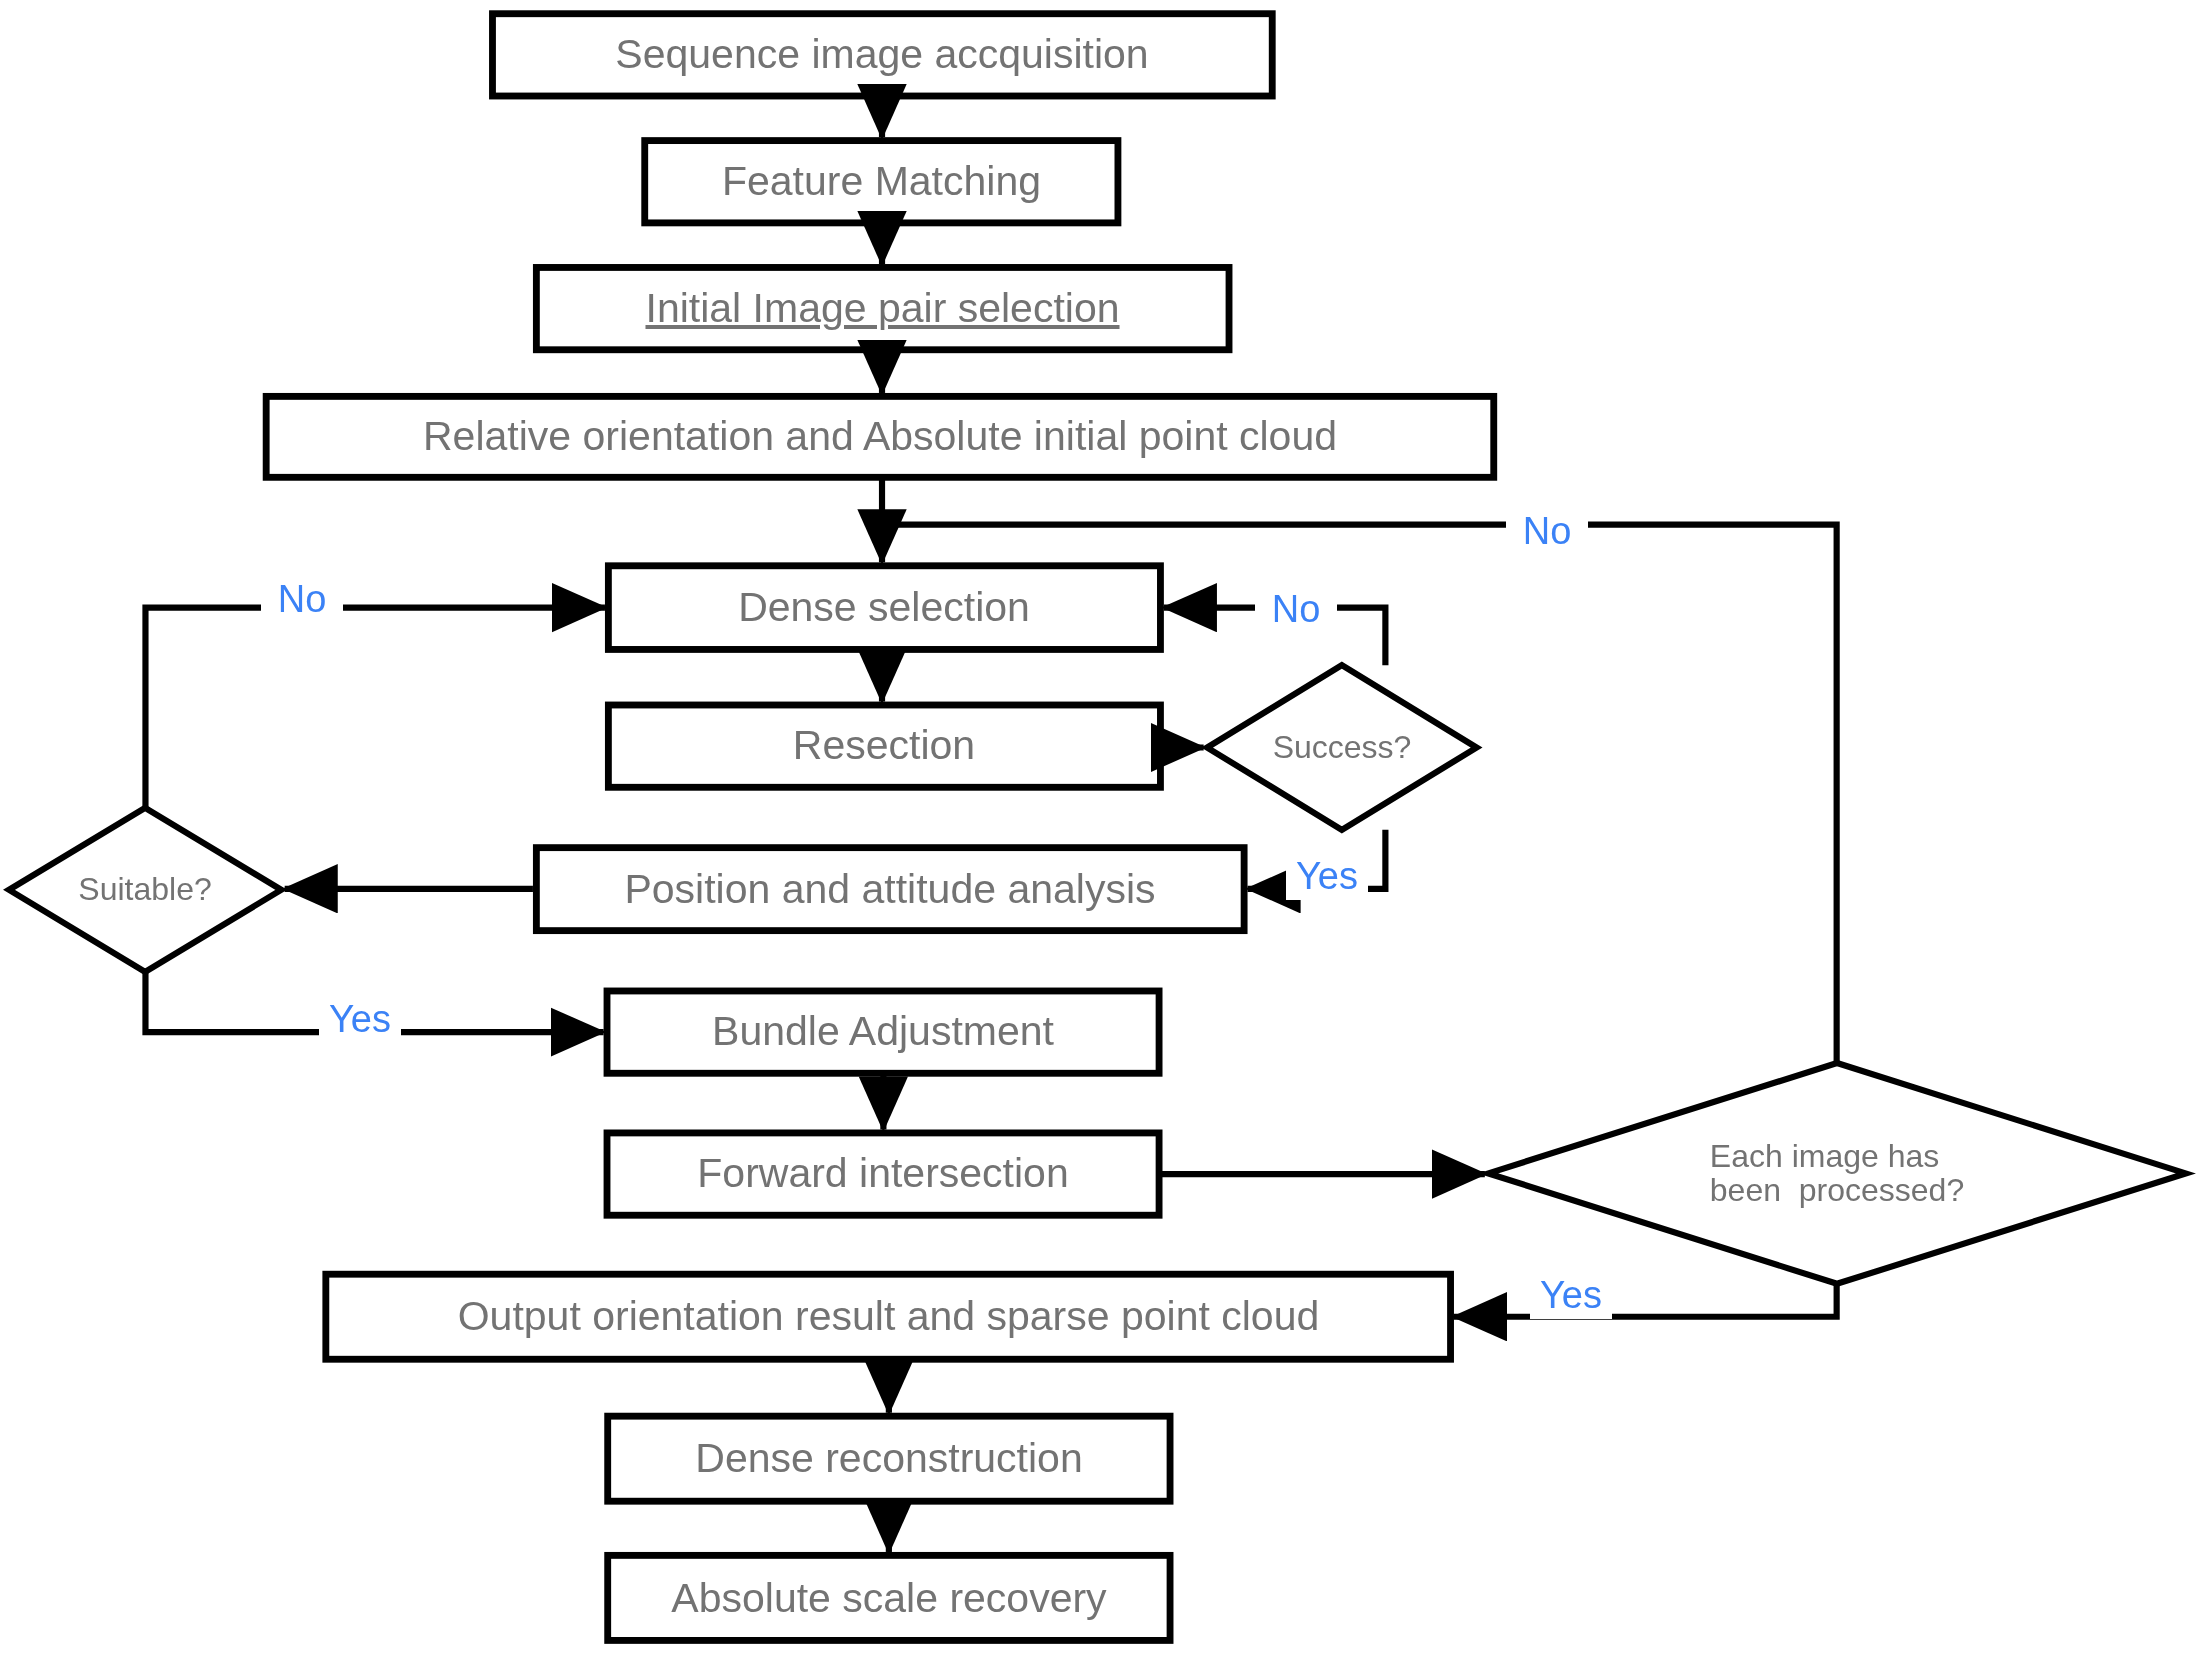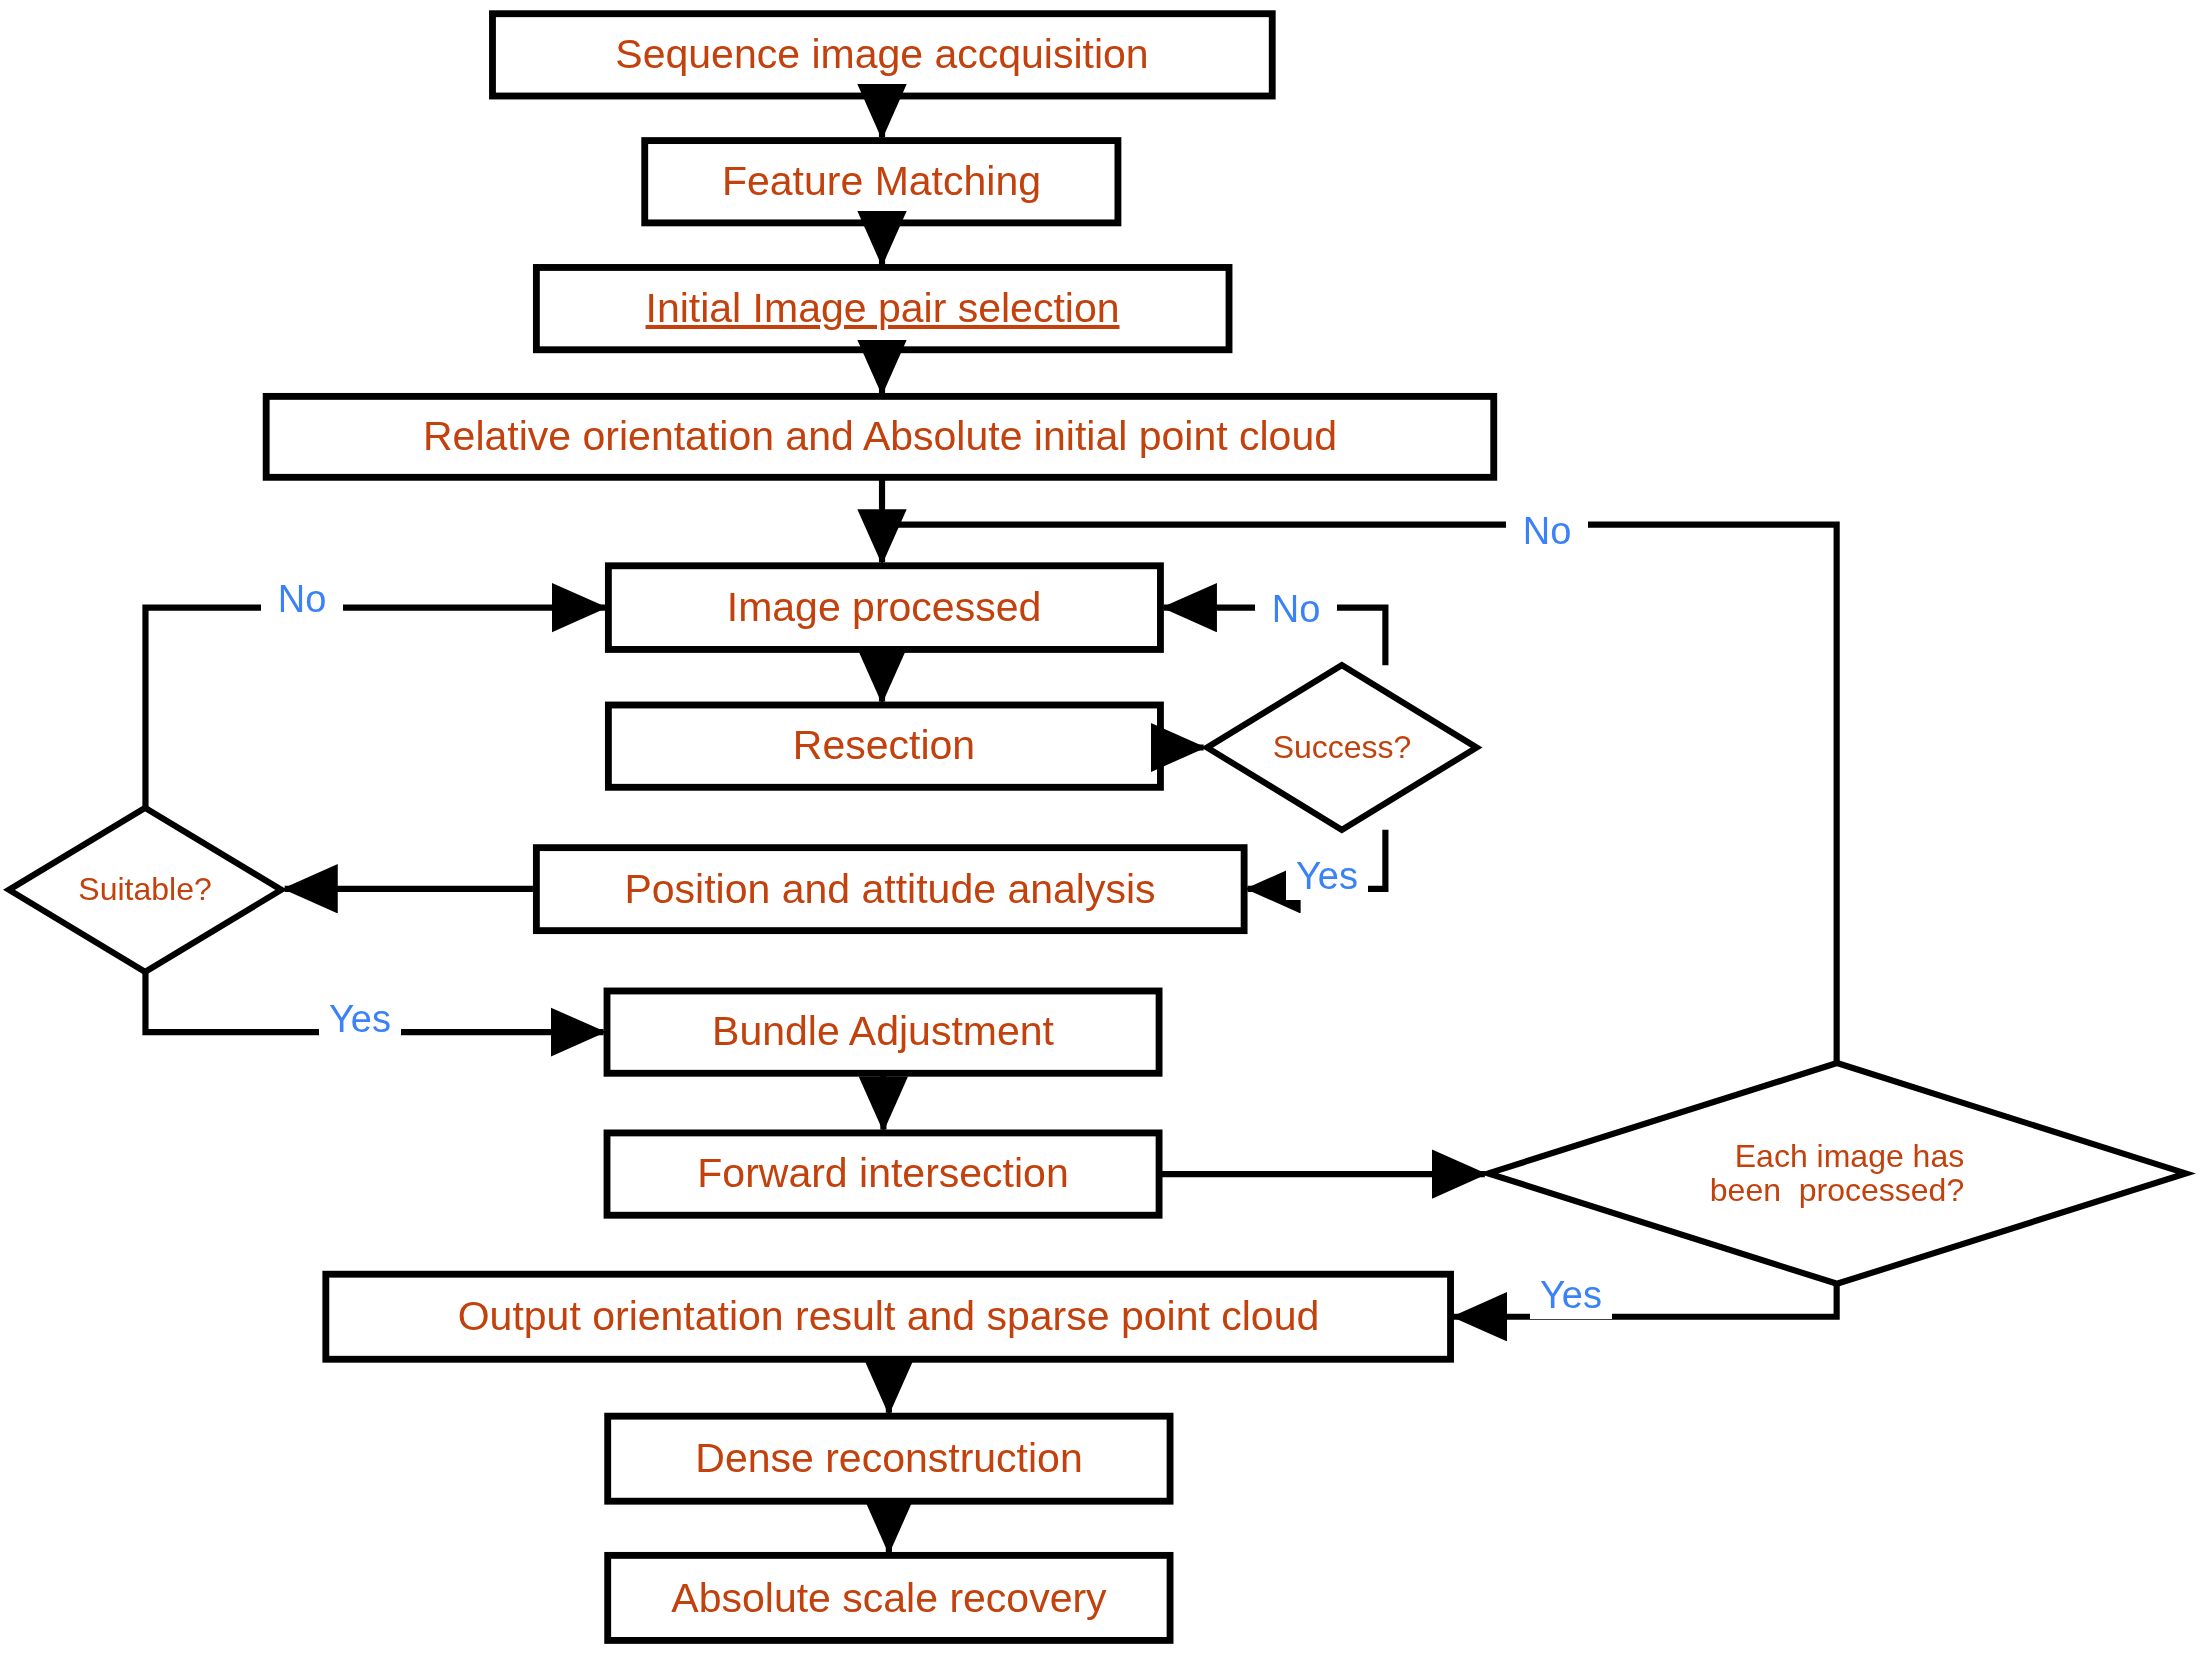--- a/index.html
+++ b/index.html
@@ -7,22 +7,22 @@
     position:relative;
     width:2205px;height:1661px;
     background:#ffffff;
     font-family:"Liberation Sans", sans-serif;
     overflow:hidden;
   }
   #flow{position:absolute;left:0;top:0;width:2205px;height:1661px;}
   .nodeText{
     position:absolute;
     display:flex;align-items:center;justify-content:center;
-    text-align:right;
-    color:#c2410c;
+    text-align:left;
+    color:#737373;
     line-height:1.05;
     pointer-events:none;
     white-space:pre;
   }
   .edgeLabel{
     position:absolute;
     display:flex;align-items:center;justify-content:center;
     color:#3b82f6;
     background:#ffffff;
     white-space:pre;
@@ -90,21 +90,21 @@
 
       <path d="M2678,1872 L2678,1920 L2120,1920" marker-end="url(#arw)"></path>
     </g>
   </svg>
 
   <div id="labels">
       <div class="nodeText f60" style="left: 492px; top: 13.7px; width: 780px; height: 82px;">Sequence image accquisition</div>
       <div class="nodeText f60" style="left: 645px; top: 141px; width: 473px; height: 82px;">Feature Matching</div>
       <div class="nodeText f60" style="left: 536px; top: 268px; width: 693px; height: 82px; text-decoration: underline;">Initial Image pair selection</div>
       <div class="nodeText f60" style="left: 266px; top: 396px; width: 1228px; height: 81px;">Relative orientation and Absolute initial point cloud</div>
-      <div class="nodeText f60" style="left: 608px; top: 566px; width: 552px; height: 84px;">Image processed</div>
+      <div class="nodeText f60" style="left: 608px; top: 566px; width: 552px; height: 84px;">Dense selection</div>
       <div class="nodeText f60" style="left: 608px; top: 705px; width: 552px; height: 82px;">Resection</div>
       <div class="nodeText f58" style="left: 1207px; top: 665px; width: 270px; height: 165px;">Success?</div>
       <div class="nodeText f60" style="left: 536px; top: 848px; width: 708px; height: 83px;">Position and attitude analysis</div>
       <div class="nodeText f58" style="left: 9px; top: 808px; width: 272px; height: 164px;">Suitable?</div>
       <div class="nodeText f60" style="left: 607px; top: 991px; width: 552px; height: 82px;">Bundle Adjustment</div>
       <div class="nodeText f60" style="left: 607px; top: 1133px; width: 552px; height: 82px;">Forward intersection</div>
       <div class="nodeText f58" style="left: 1488px; top: 1063px; width: 698px; height: 221px;">Each image has
 been  processed?</div>
       <div class="nodeText f60" style="left: 326px; top: 1274px; width: 1125px; height: 85px;">Output orientation result and sparse point cloud</div>
       <div class="nodeText f60" style="left: 608px; top: 1416px; width: 562px; height: 85px;">Dense reconstruction</div>

